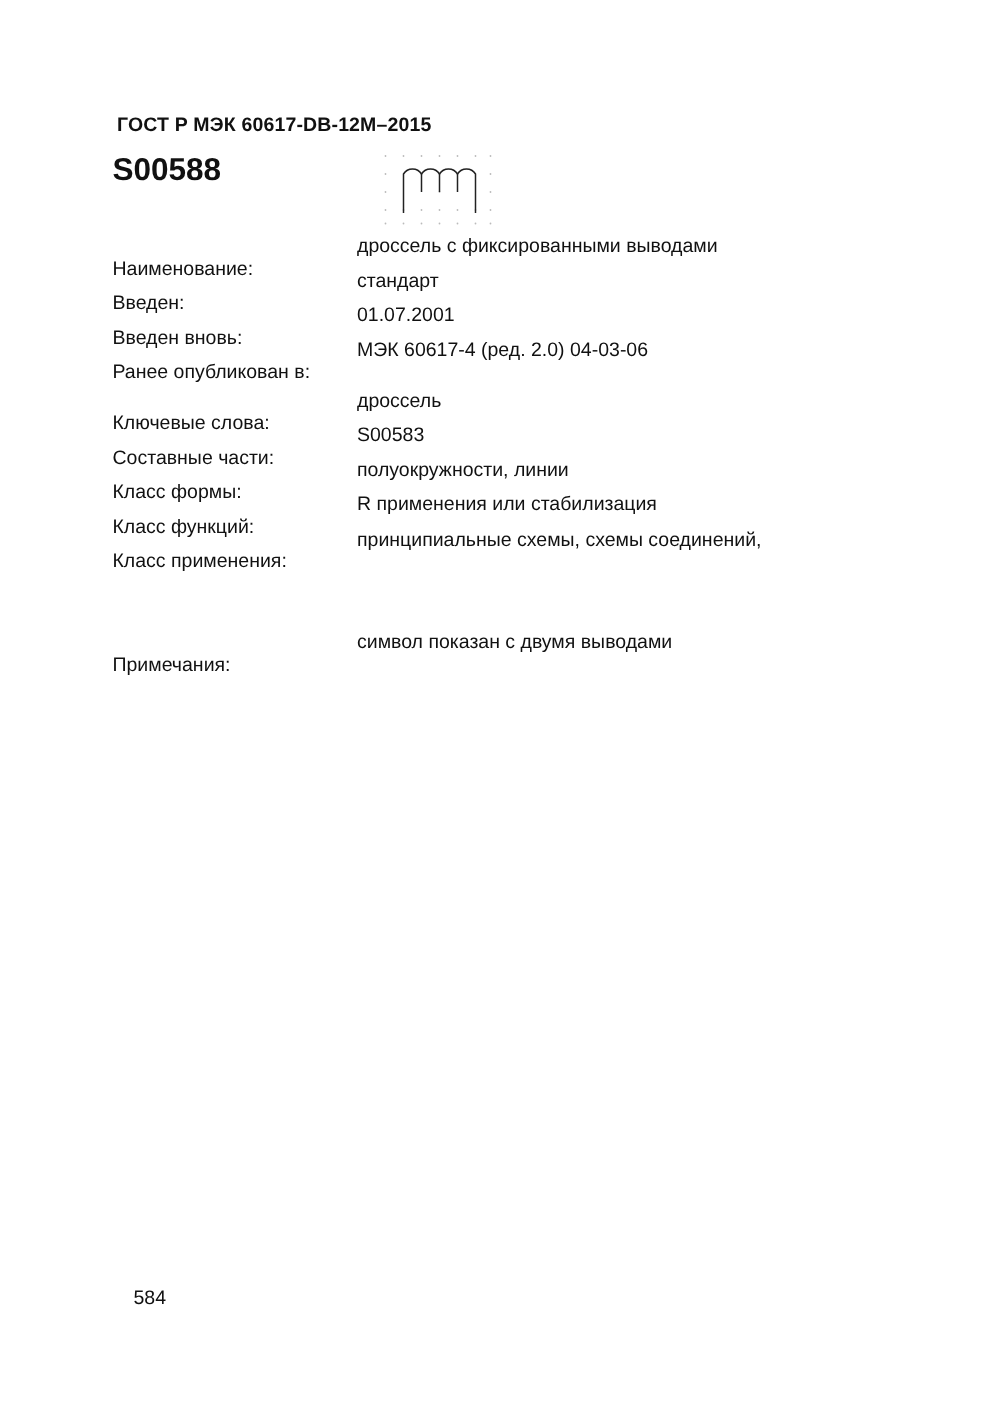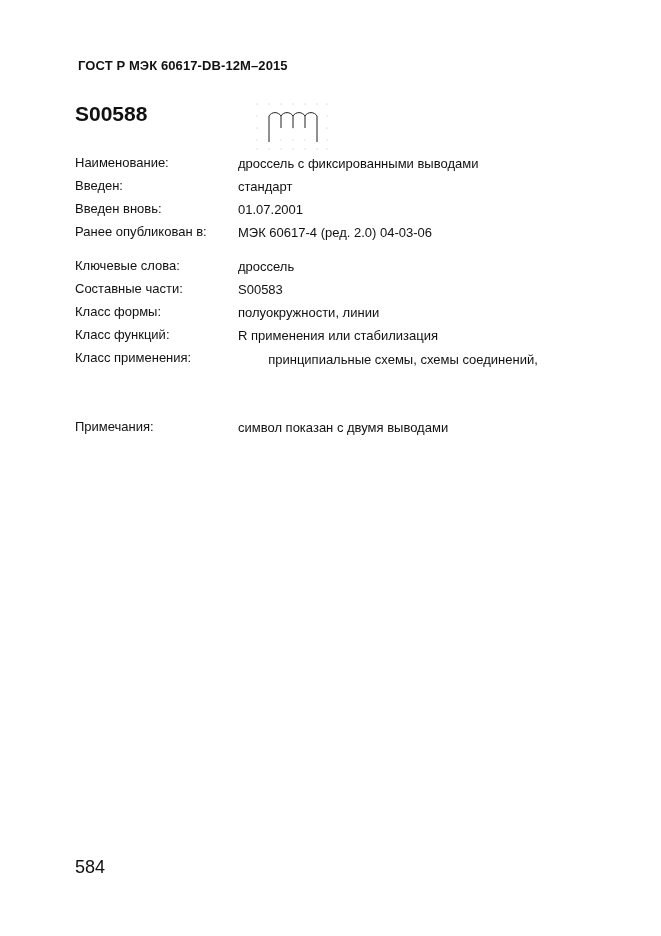--- a/index.html
+++ b/index.html
@@ -1,27 +1,27 @@
 <!DOCTYPE html>
 <html><head>
 <meta charset="utf-8">
 <style>
   html, body { margin: 0; padding: 0; background: #ffffff; }
   body { width: 661px; height: 936px; position: relative; overflow: hidden;
          font-family: "Liberation Sans", sans-serif; color: #111; }
-  .header { position: absolute; left: 78px; top: 58px; font-size: 13px; font-weight: bold; letter-spacing: 0.1px; }
+  .header { position: absolute; left: 78px; top: 75px; font-size: 13px; font-weight: bold; letter-spacing: 0.1px; }
   .code { position: absolute; left: 75px; top: 102px; font-size: 21px; font-weight: bold; }
   .symbol { position: absolute; left: 255px; top: 102px; width: 75px; height: 50px; }
   .fields { position: absolute; left: 75px; top: 155px; font-size: 13px; }
   .row { position: relative; height: 23px; line-height: 16px; }
   .row.gap { margin-top: 11px; }
-  .lbl { position: absolute; left: 0; top: 0; white-space: nowrap; }
+  .lbl { position: absolute; left: 0; top: 16px; white-space: nowrap; }
   .val { position: absolute; left: 151px; top: 1px; width: 330px; white-space: nowrap; margin-left: 12px; }
-  .val-multi { white-space: normal; line-height: 23px; top: -2px; text-align: center; }
-  .page-num { position: absolute; left: 75px; top: 857px; font-size: 18px; }
+  .val-multi { white-space: normal; line-height: 23px; top: -2px; }
+  .page-num { position: absolute; left: 89px; top: 857px; font-size: 13px; }
 </style>
 </head>
 <body>
 
 <div class="header">ГОСТ Р МЭК 60617-DB-12M–2015</div>
 
 <div class="code">S00588</div>
 
 <svg class="symbol" viewBox="0 0 75 50">
   <g fill="#bbb">

